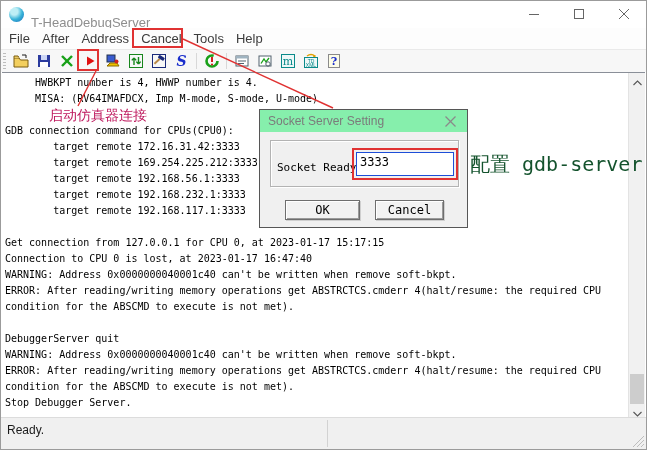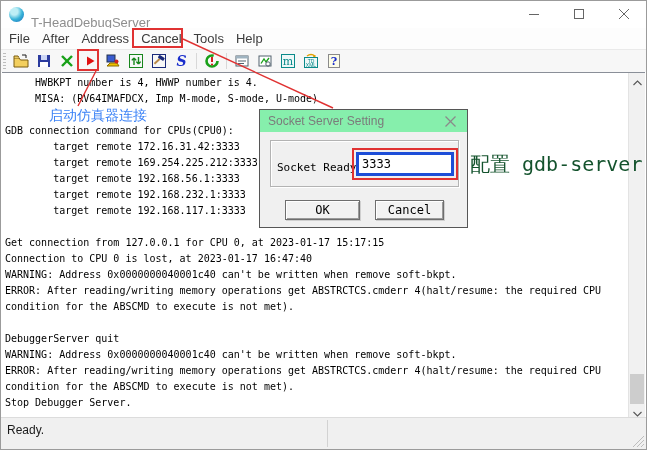--- a/index.html
+++ b/index.html
@@ -26,21 +26,21 @@
     background:repeating-linear-gradient(to bottom,#bdbdbd 0 1px,transparent 1px 3px); }
   .tb-btn { width:23px; height:21px; display:flex; align-items:center; justify-content:center; }
   .tb-sep { width:1px; height:16px; background:#d8d8d8; margin:0 3px; }
   .glyphS { font-family:"DejaVu Serif", serif; font-weight:bold; font-style:italic; font-size:14px; color:#1a2ecc; line-height:1; }
   
   .client { position:absolute; left:1px; right:1px; top:71px; bottom:26px; background:#fff; border-top:1px solid #8a8f98; }
   .log { position:absolute; left:0; top:2px; right:18px; bottom:0; overflow:hidden;
     font-family:"DejaVu Sans Mono", monospace; font-size:10px; line-height:16px; color:#000;
     white-space:pre; padding-left:3px; }
   .logline { min-height:16px; }
-  .logline.red { color:#3b82f6; font-size:14px; padding-left:44px; font-family:"DejaVu Sans Mono","Liberation Sans",sans-serif; }
+  .logline.red { color:#be185d; font-size:14px; padding-left:44px; font-family:"DejaVu Sans Mono","Liberation Sans",sans-serif; }
   
   .vscroll { position:absolute; top:0; right:0; bottom:0; width:17px; background:#f1f1f1; border-left:1px solid #e3e3e3; }
   .sc-btn { position:absolute; left:0; width:17px; height:17px; display:flex; align-items:center; justify-content:center; }
   .sc-up { top:1px; } .sc-down { bottom:1px; }
   .sc-thumb { position:absolute; left:1px; right:1px; bottom:19px; height:30px; background:#cdcdcd; }
   
   .statusbar { position:absolute; left:0; right:0; bottom:0; height:32px; background:#f0f0f0; border-top:1px solid #dcdcdc; }
   .status-text { position:absolute; left:6px; top:5px; font-size:12px; color:#1a1a1a; }
   .status-div { position:absolute; left:326px; top:2px; bottom:2px; width:1px; background:#d2d2d2; }
   .grip { position:absolute; right:1px; bottom:1px; }
@@ -54,21 +54,21 @@
   
   .dialog { position:absolute; left:258px; top:108px; width:209px; height:119px; z-index:6;
     background:#f0f0f0; border:1px solid #565656; }
   .dlg-title { position:relative; height:22px; background:#86efac; display:flex; align-items:center; }
   .dlg-title-text { font-size:12px; color:#7b7b7b; margin-left:8px; }
   .dlg-close { position:absolute; right:5px; top:3px; width:24px; height:16px; display:flex; align-items:center; justify-content:center; }
   .groupbox { position:absolute; left:10px; top:30px; width:189px; height:47px;
     border:1px solid #b3b3b3; box-shadow:1px 1px 0 #ffffff, inset 1px 1px 0 #ffffff; }
   .port-label { position:absolute; left:17px; top:51px; font-family:"DejaVu Sans Mono", monospace; font-size:11px; color:#000; }
   .port-redbox { position:absolute; left:92px; top:38px; width:106px; height:32px; border:2px solid #e03232; padding:2px; }
-  .port-input { width:100%; height:100%; border:3px solid #1d4ed8; background:#fff;
+  .port-input { width:100%; height:100%; border:1px solid #1d4ed8; background:#fff;
     font-family:"DejaVu Sans Mono", monospace; font-size:12px; padding:2px 0 0 3px; color:#000; }
   .dlg-btn { position:absolute; top:90px; height:20px; background:#f2f2f2; border:1px solid #6e6e6e;
     box-shadow:inset 1px 1px 0 #ffffff, inset -1px -1px 0 #9a9a9a, 1px 1px 0 #cfcfcf;
     font-family:"DejaVu Sans Mono", monospace; font-size:12px; color:#000;
     display:flex; align-items:center; justify-content:center; }
   .btn-ok { left:25px; width:75px; }
   .btn-cancel { left:115px; width:69px; }
 </style>
 </head>
 <body>

